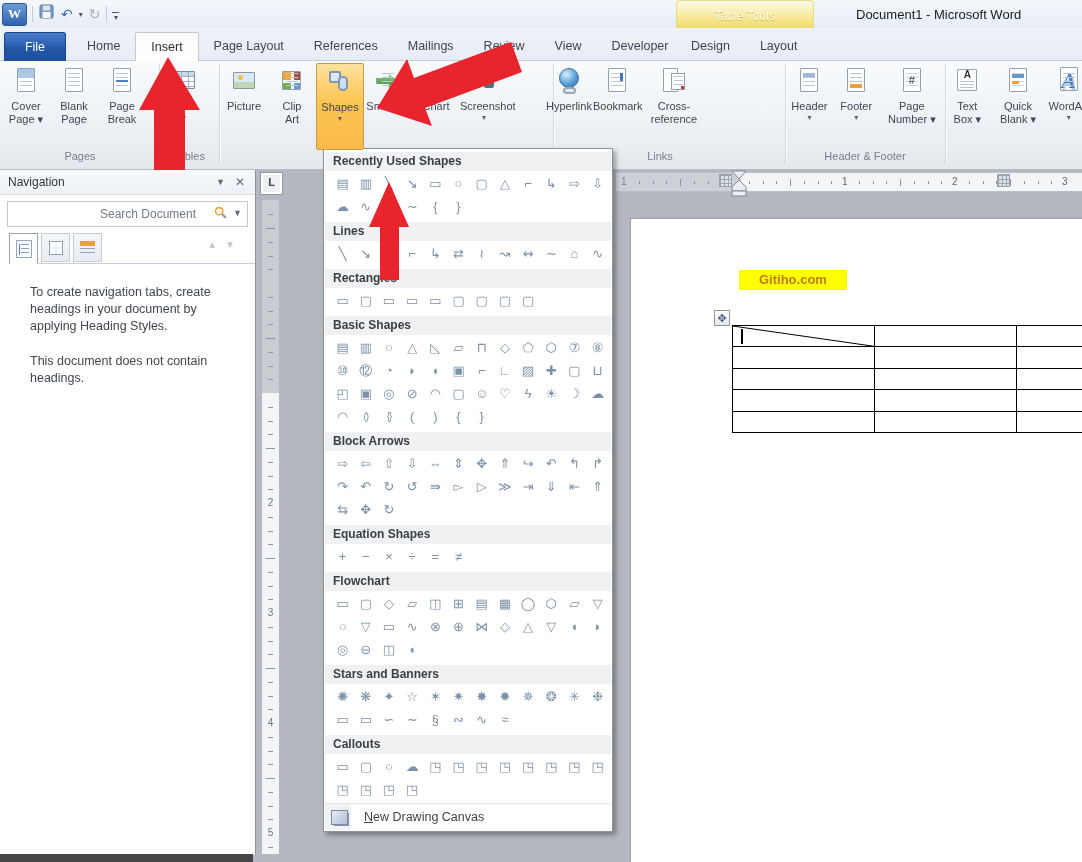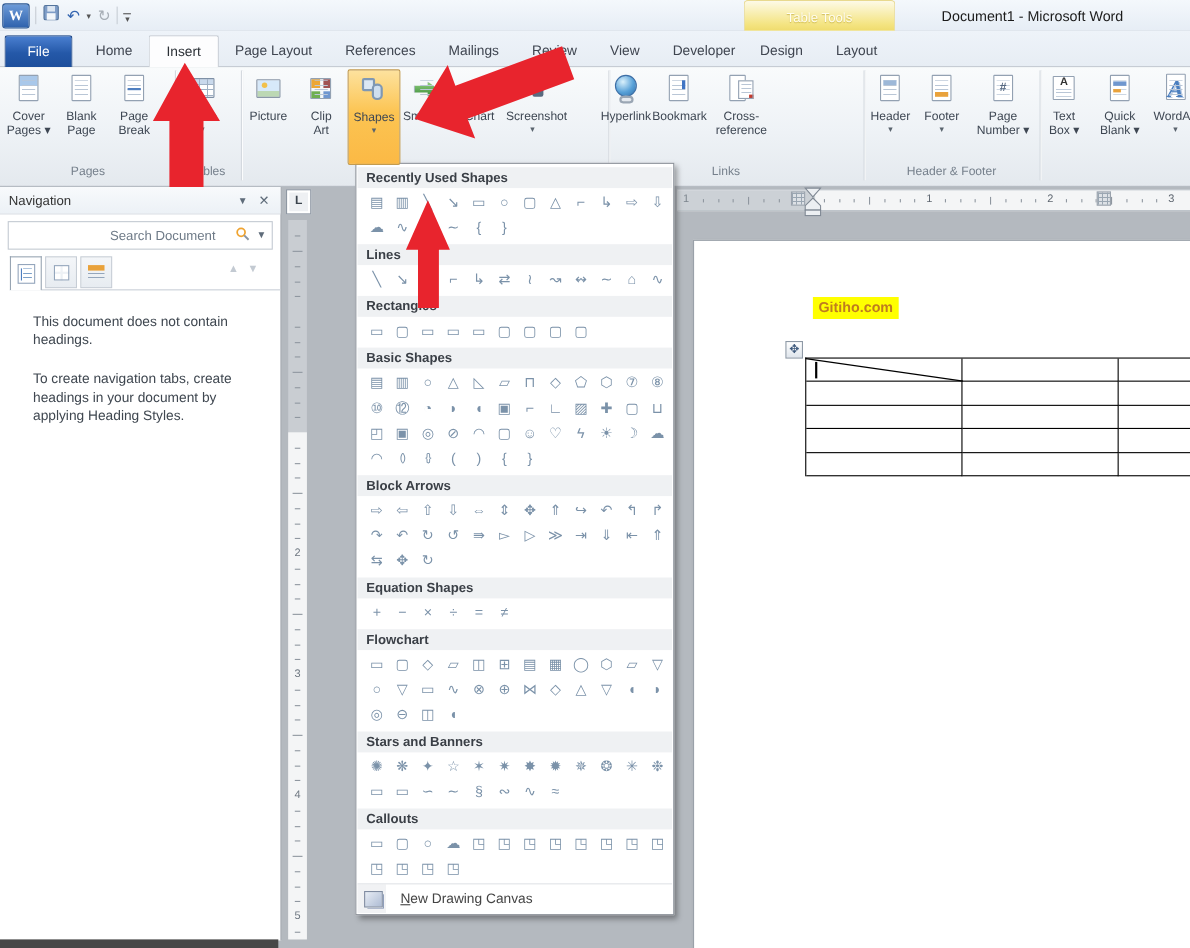--- a/index.html
+++ b/index.html
@@ -153,21 +153,21 @@
   .hnum{position:absolute;top:3px;font-size:10px;color:#5f6771;}
   .hnum.margin{color:#7c848d;}
   .colmarker{position:absolute;top:2px;width:13px;height:13px;border:1px solid #9aa2ac;background:
     repeating-linear-gradient(90deg,#9aa6b2 0 1px,transparent 1px 4px),
     repeating-linear-gradient(180deg,#9aa6b2 0 1px,transparent 1px 4px),#dde1e6;box-sizing:border-box;}
   .indent{position:absolute;left:731px;top:170px;z-index:5;}
   
   .page{position:absolute;left:630px;top:218px;width:455px;height:644px;background:#fff;
     border:1px solid #9aa1a9;box-shadow:2px 2px 3px rgba(60,65,70,.45);}
   .hl-text{position:absolute;left:739px;top:270px;background:#ffff00;color:#bf7c1f;
-    font:bold 13px/20px "Liberation Sans",sans-serif;padding:0 5px;}
+    font:bold 13px/20px "Liberation Sans",sans-serif;padding:0 20px;}
   .wtable{position:absolute;left:732px;top:325px;width:351px;height:108px;border-left:1px solid #000;border-top:1px solid #000;box-sizing:border-box;}
   .trow{display:flex;height:21.4px;box-sizing:border-box;}
   .tcell{border-right:1px solid #000;border-bottom:1px solid #000;box-sizing:border-box;height:100%;}
   .diag{position:absolute;left:732px;top:325px;pointer-events:none;}
   .caret{position:absolute;left:741px;top:329px;width:2px;height:15px;background:#000;}
   .movehandle{position:absolute;left:714px;top:310px;width:16px;height:16px;border:1px solid #8e99a6;
     background:linear-gradient(180deg,#ffffff,#dfe5ec);color:#3f5a7d;font-size:11px;line-height:15px;
     text-align:center;box-sizing:border-box;}
   
   .shmenu{position:absolute;left:323px;top:148px;width:290px;height:684px;background:#fff;
@@ -234,21 +234,21 @@
       </div>
   </div>
 
   <div class="ribbon" id="ribbon">
       <div class="rgroup" style="left: 2px; width: 156px;">
         <div class="rbtns">
           <div class="rbtn" style="width: 48px;">
             <span class="ric pg ric-cover-page"></span>
             <div class="rlabel">
               <div>Cover</div>
-              <div>Pages ▾</div>
+              <div>Page ▾</div>
             </div>
           </div>
           <div class="rbtn" style="width: 48px;">
             <span class="ric pg ric-blank-page"></span>
             <div class="rlabel">
               <div>Blank</div>
               <div>Page</div>
             </div>
           </div>
           <div class="rbtn" style="width: 48px;">
@@ -419,22 +419,22 @@
         </div>
       <div class="ntab" style="left:32px">
           <span class="nt-ic2"></span>
         </div>
       <div class="ntab" style="left:64px">
           <span class="nt-ic3"></span>
         </div>
       <div class="nav-updown">▲▼</div>
     </div>
     <div class="nav-body">
+      <p>To create navigation tabs, create headings in your document by applying Heading Styles.</p>
       <p>This document does not contain headings.</p>
-      <p>To create navigation tabs, create headings in your document by applying Heading Styles.</p>
     </div>
   </div>
   <div class="task-strip"></div>
 
   <div class="tabsel">L</div>
   <div class="vruler" id="vruler">
       <div class="white"></div>
       <div class="vtick" style="top: 14.25px;"></div>
       <div class="vtick inch" style="top: 28px;"></div>
       <div class="vtick" style="top: 41.75px;"></div>

